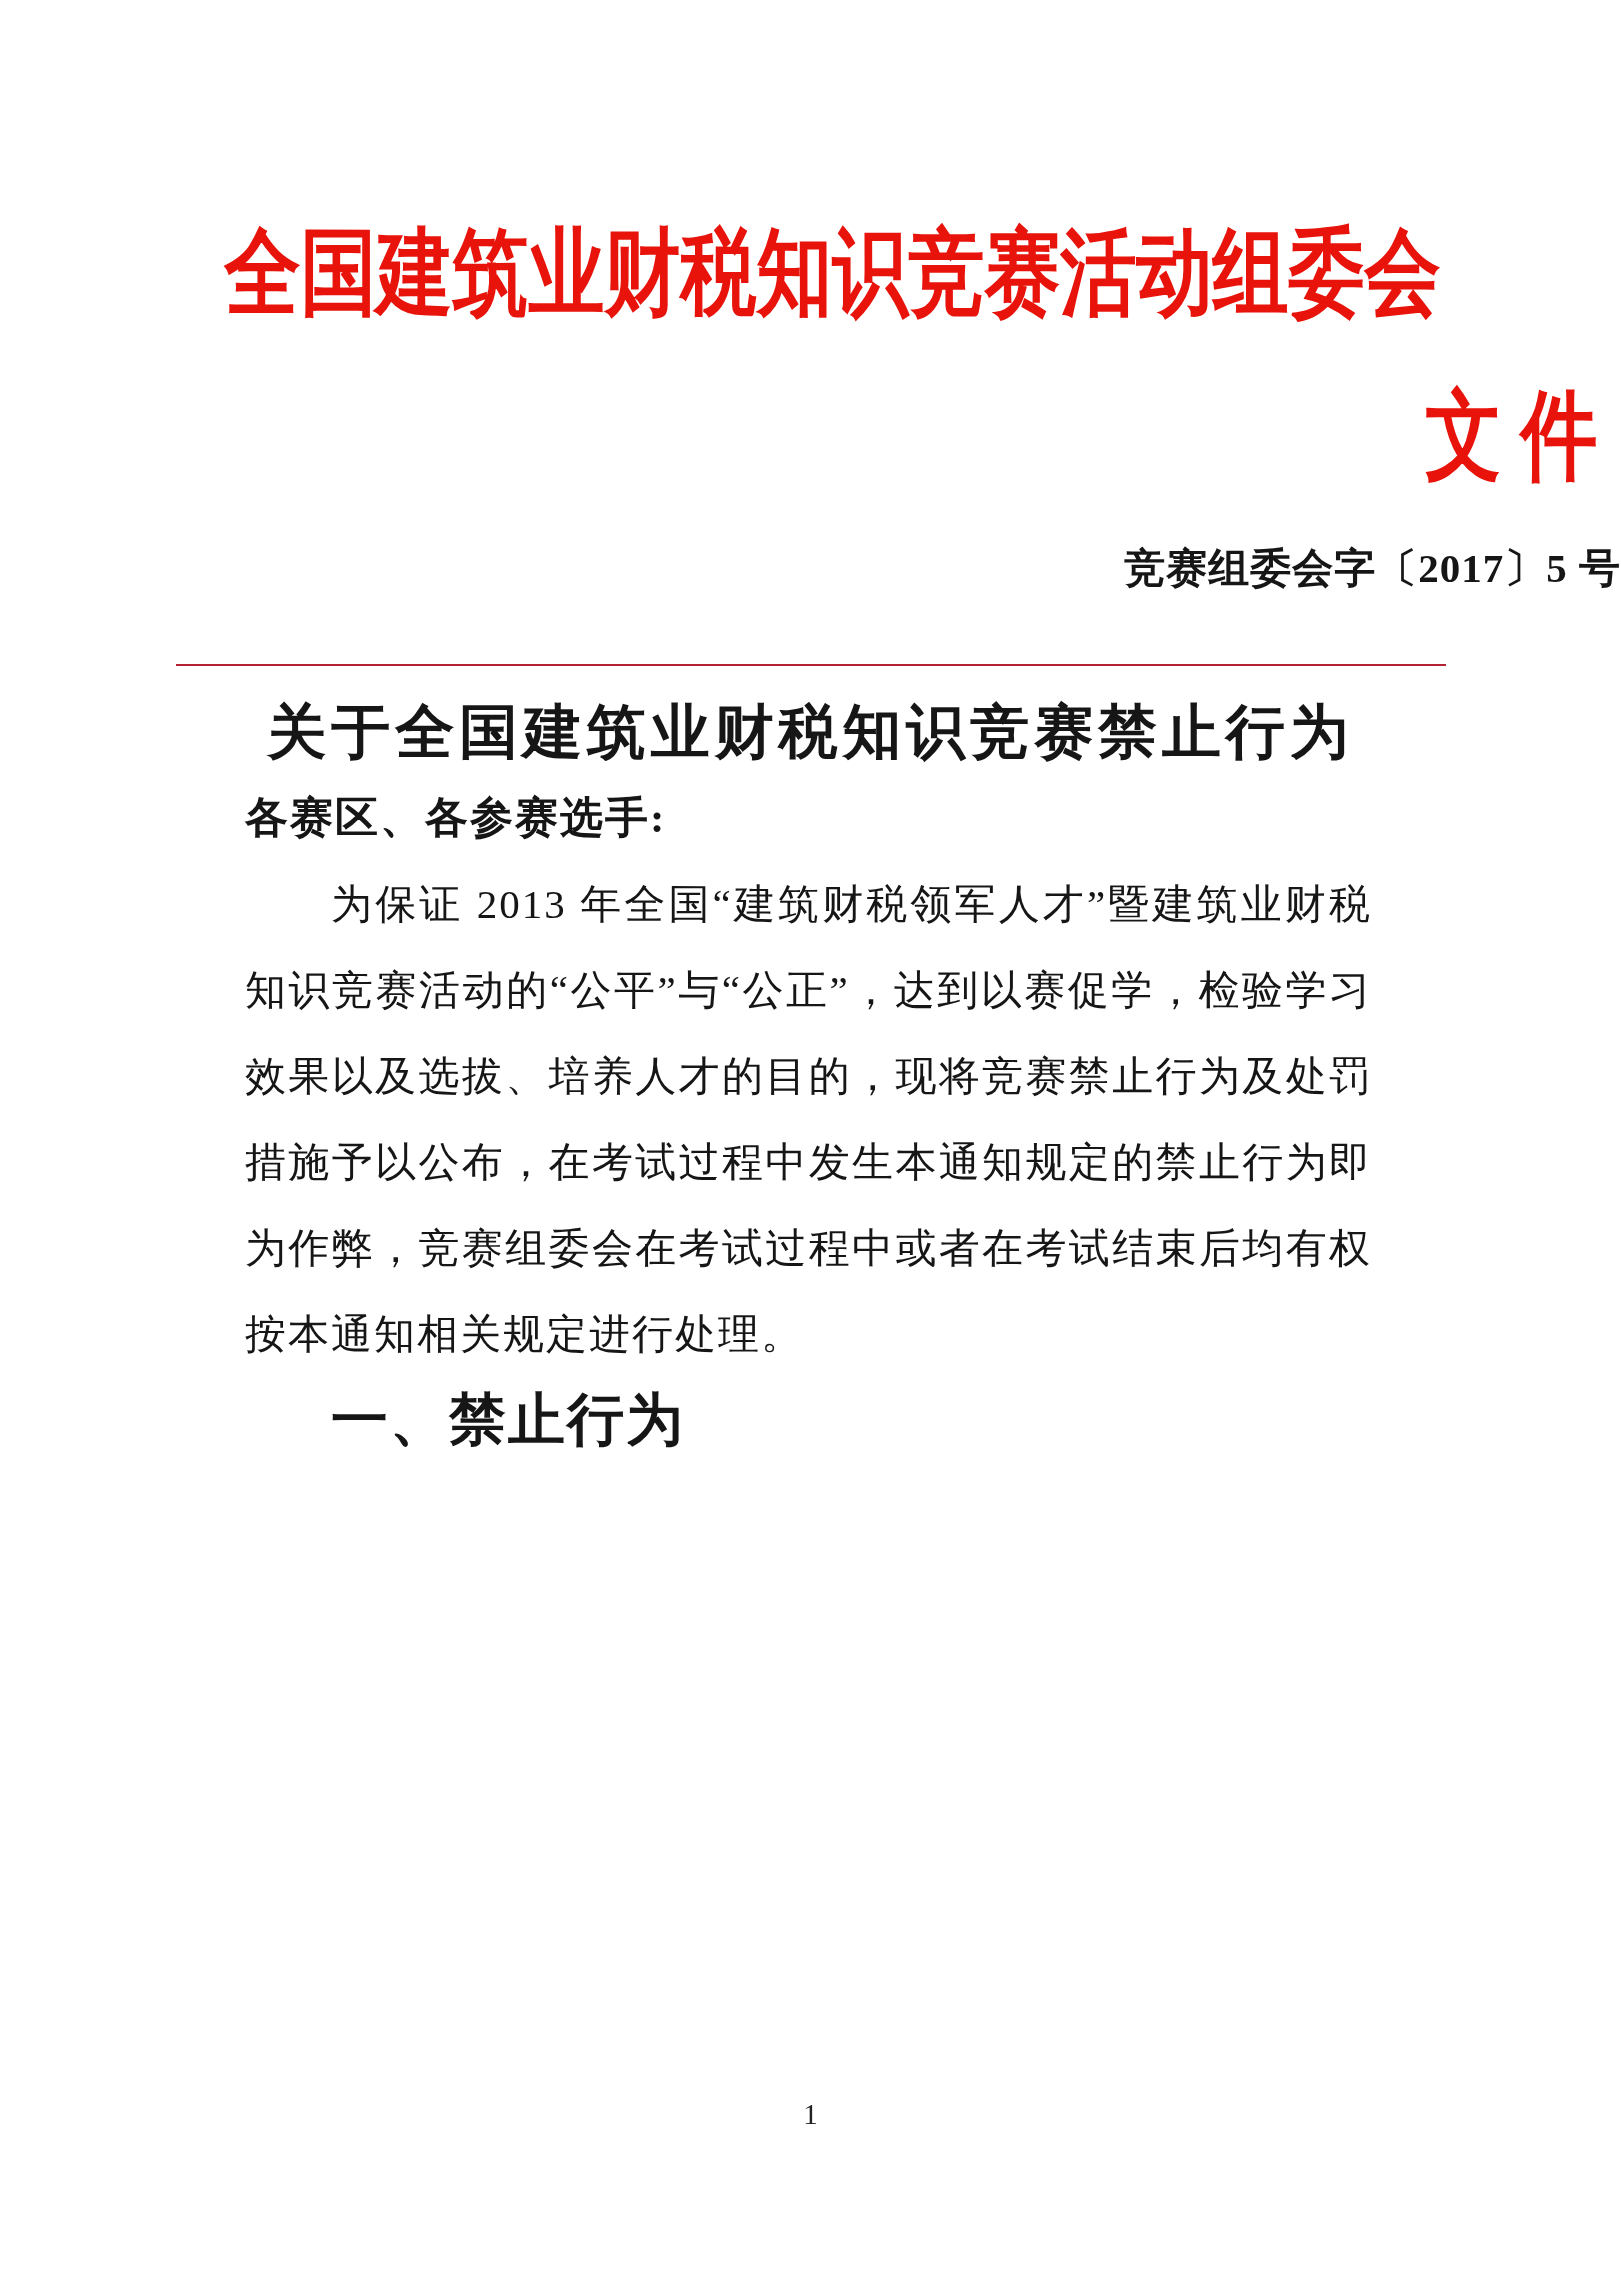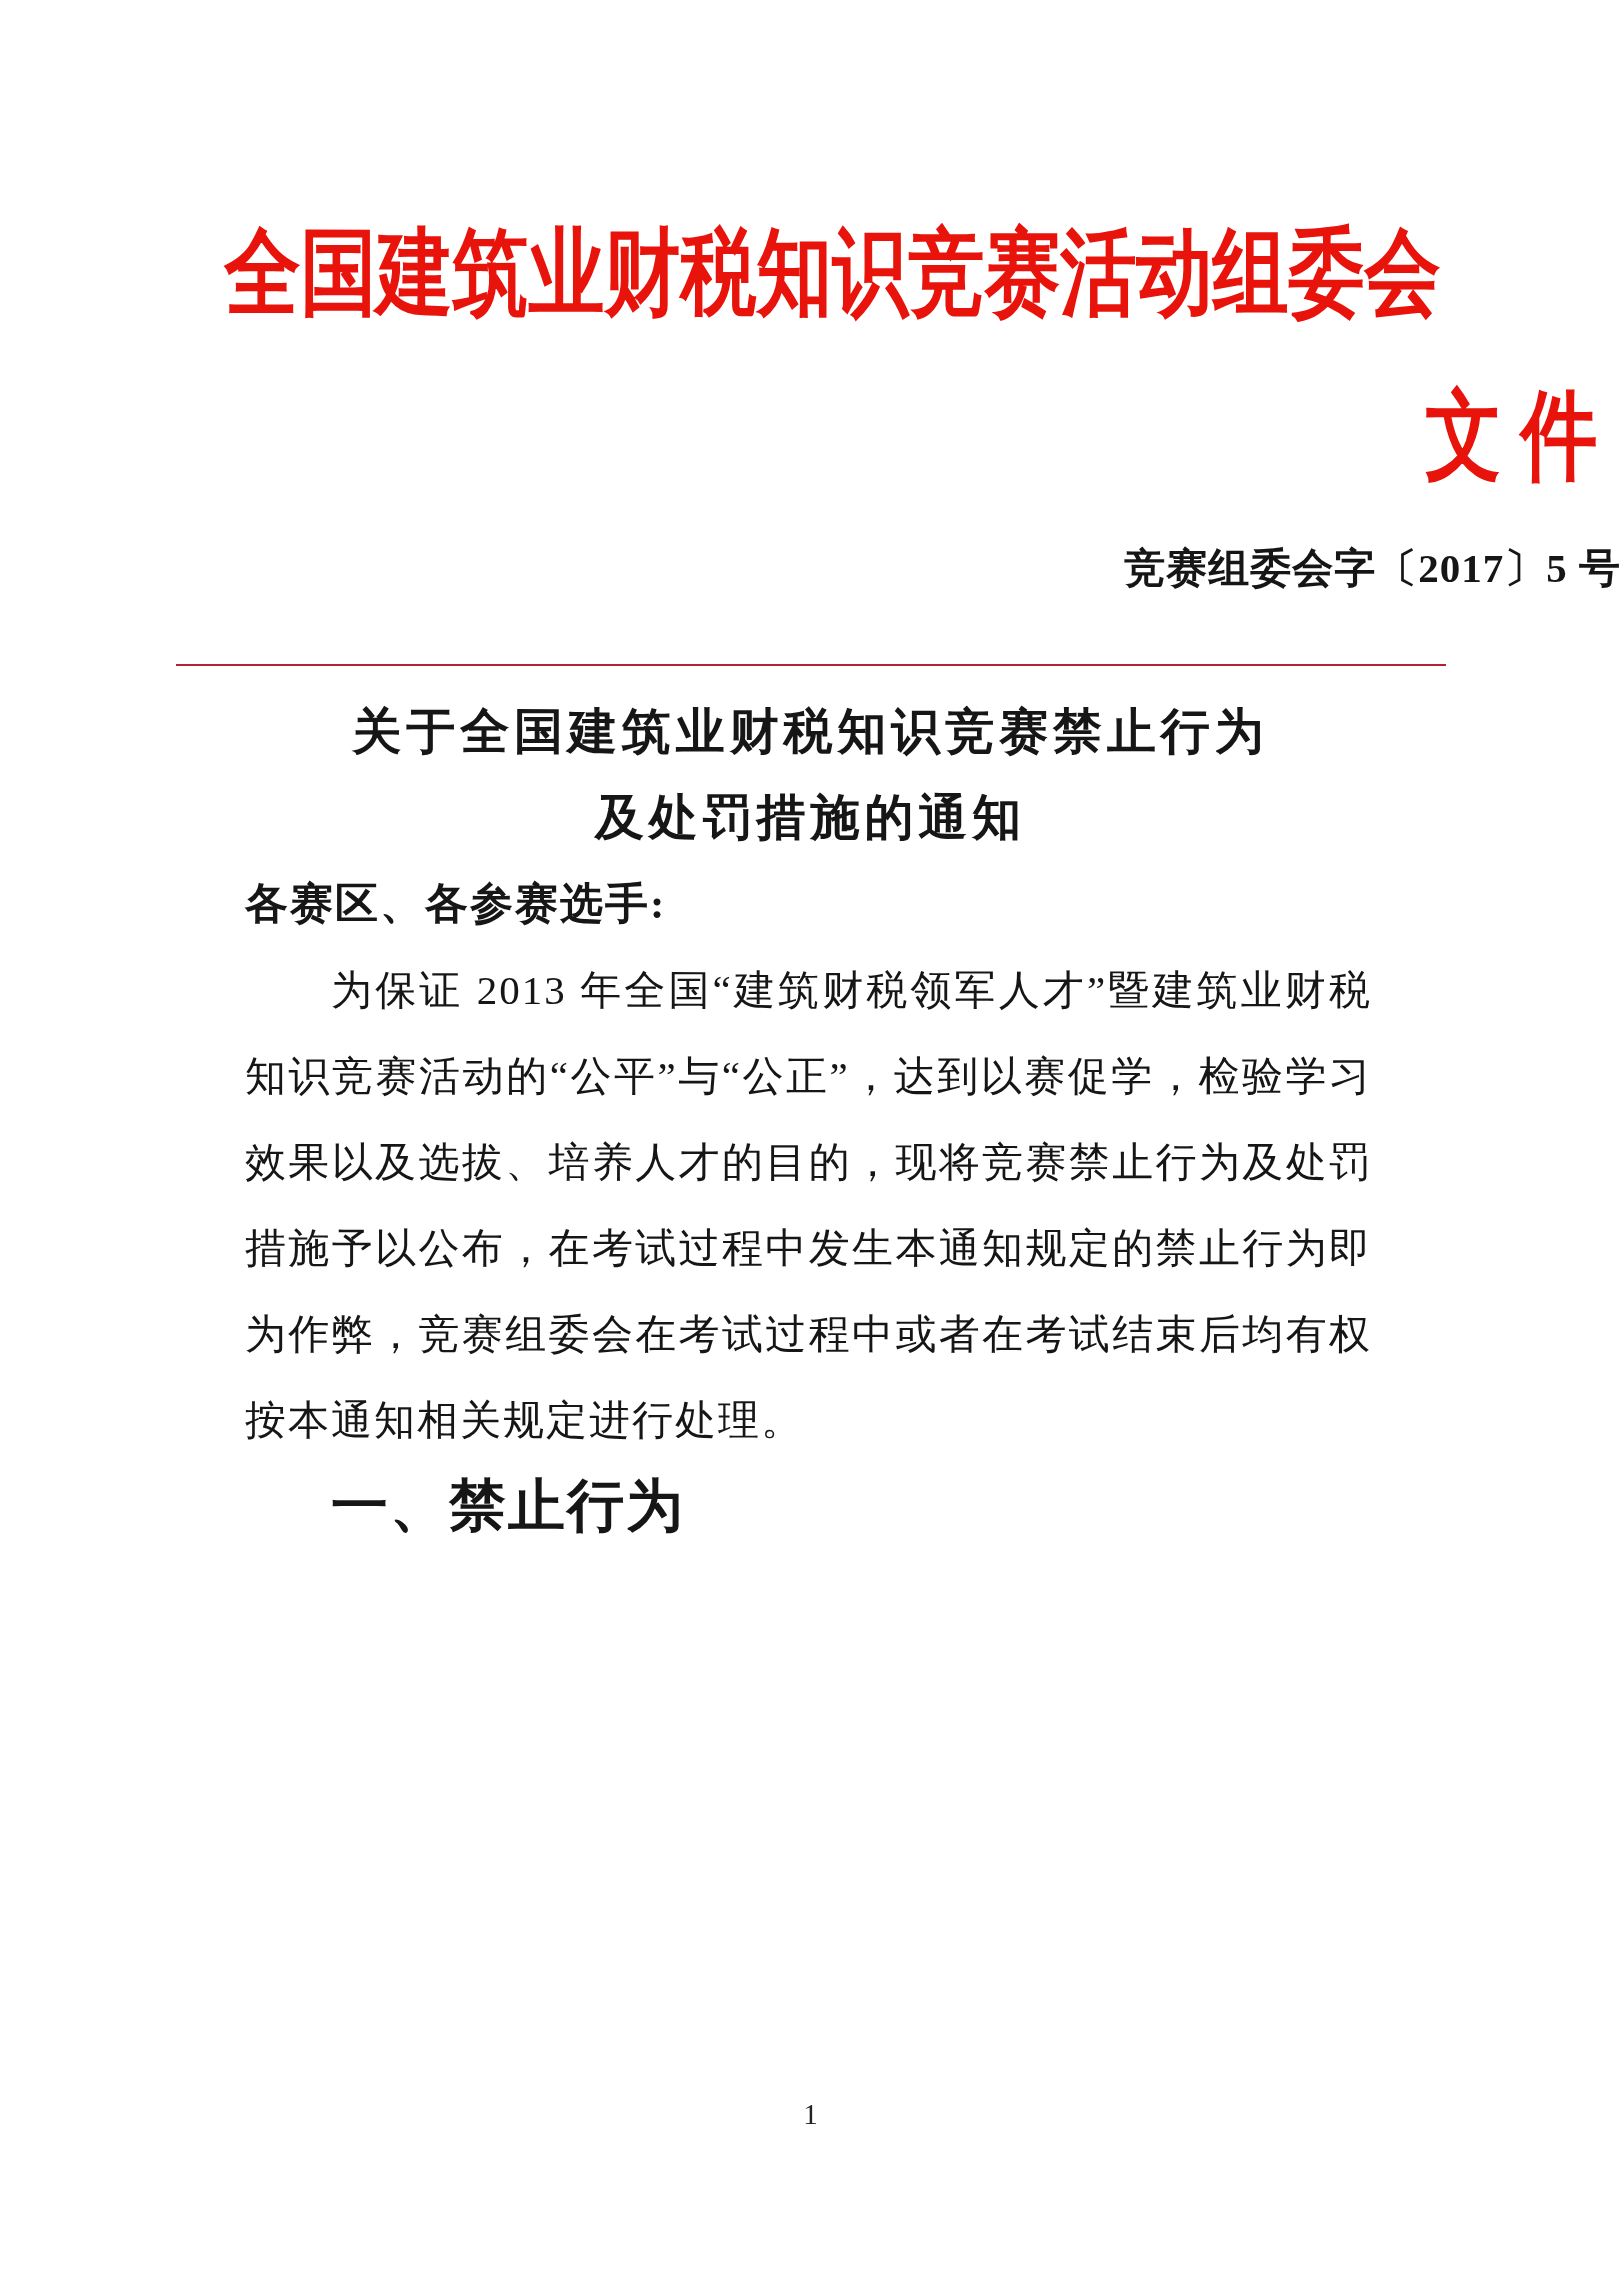--- a/index.html
+++ b/index.html
@@ -48,21 +48,21 @@
   .red-rule {
     margin: 71px auto 0 auto;
     width: 1270px;
     height: 2px;
   }
 
   
   .notice-title {
     margin: 22.5px 0 0 0;
     text-align: center;
-    font-size: 49px;
+    font-size: 59px;
     line-height: 86px;
     font-weight: bold;
     letter-spacing: 4.9px;
   }
   .notice-title .line { display: block; }
 
   
   .main-text {
     padding: 0 249px 0 245px;
     font-size: 41px;
@@ -97,21 +97,20 @@
   <div class="doc-type-wrap">
     <span class="doc-type" style="color: rgb(232, 20, 12);">文 件</span>
   </div>
 
   <div class="doc-number">竞赛组委会字〔2017〕5 号</div>
 
   <div class="red-rule" style="background-color: rgb(178, 34, 52);"></div>
 
   <h1 class="notice-title">
     <span class="line">关于全国建筑业财税知识竞赛禁止行为</span>
-    <span class="line">及处罚措施的通知</span>
   </h1>
 
   <div class="main-text">
     <p class="salutation">各赛区、各参赛选手:</p>
     <p class="para">为保证 2013 年全国“建筑财税领军人才”暨建筑业财税知识竞赛活动的“公平”与“公正”，达到以赛促学，检验学习效果以及选拔、培养人才的目的，现将竞赛禁止行为及处罚措施予以公布，在考试过程中发生本通知规定的禁止行为即为作弊，竞赛组委会在考试过程中或者在考试结束后均有权按本通知相关规定进行处理。</p>
     <p class="para section-heading">一、禁止行为</p>
   </div>
 
   <div class="page-number">1</div>
 

